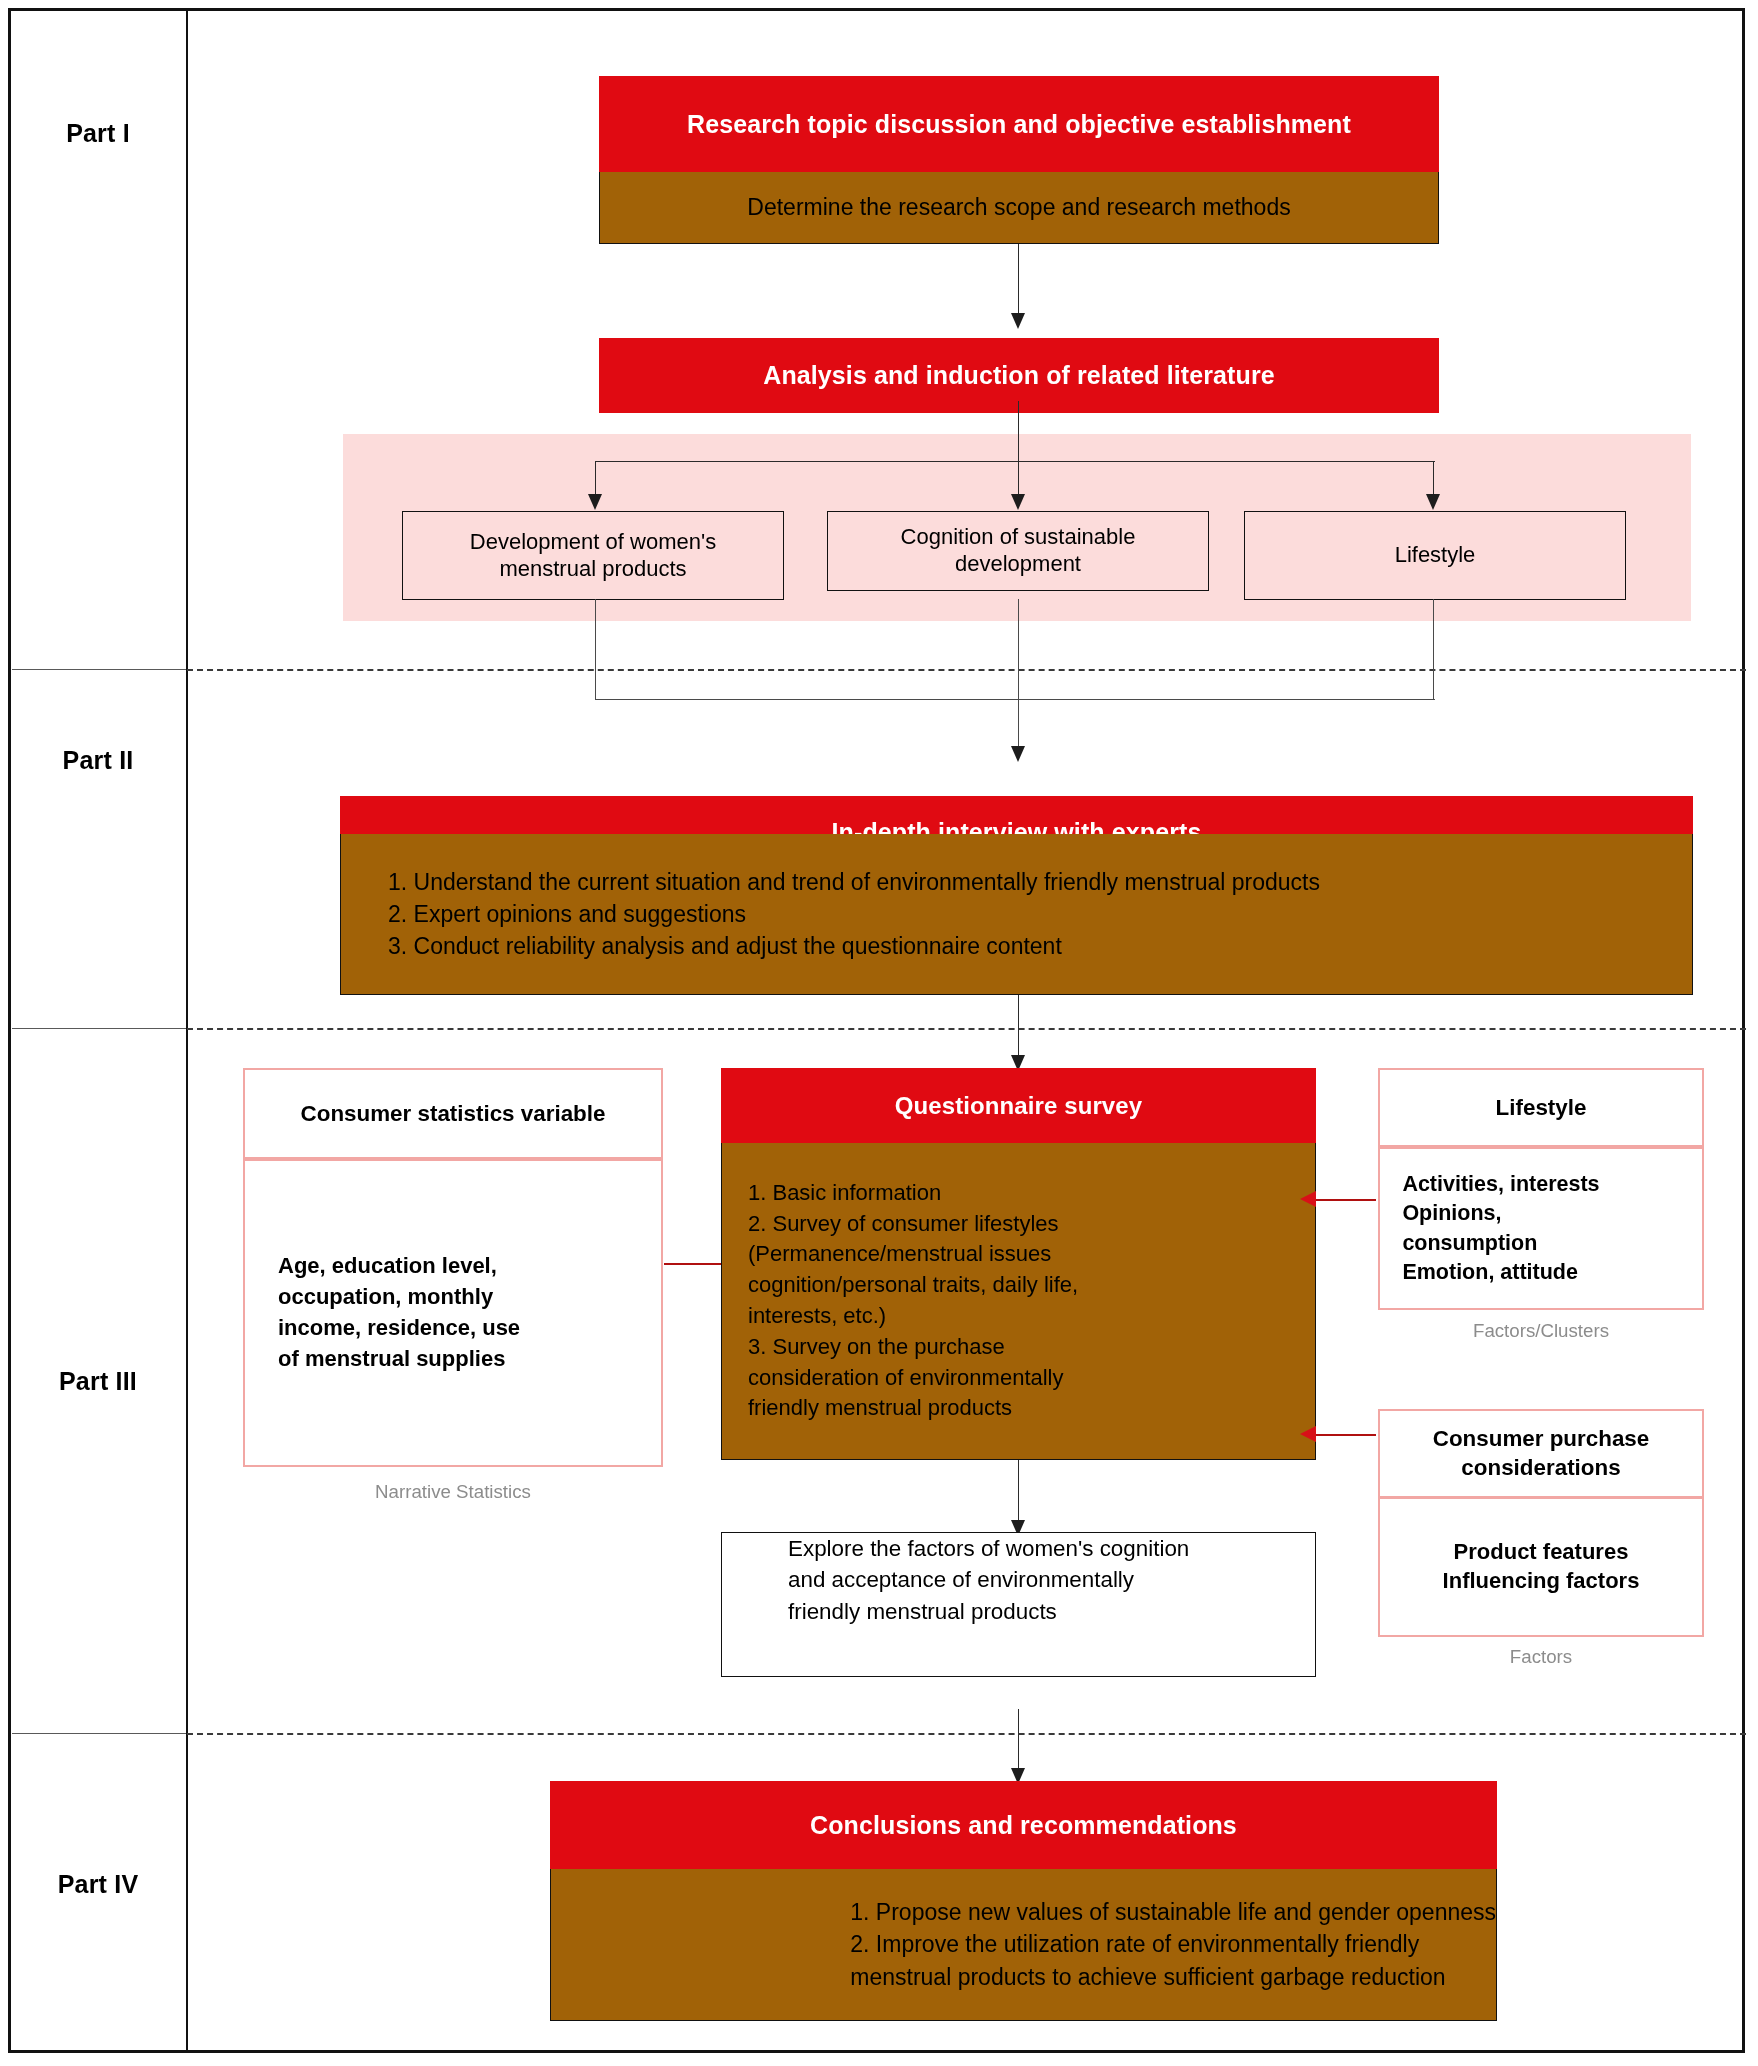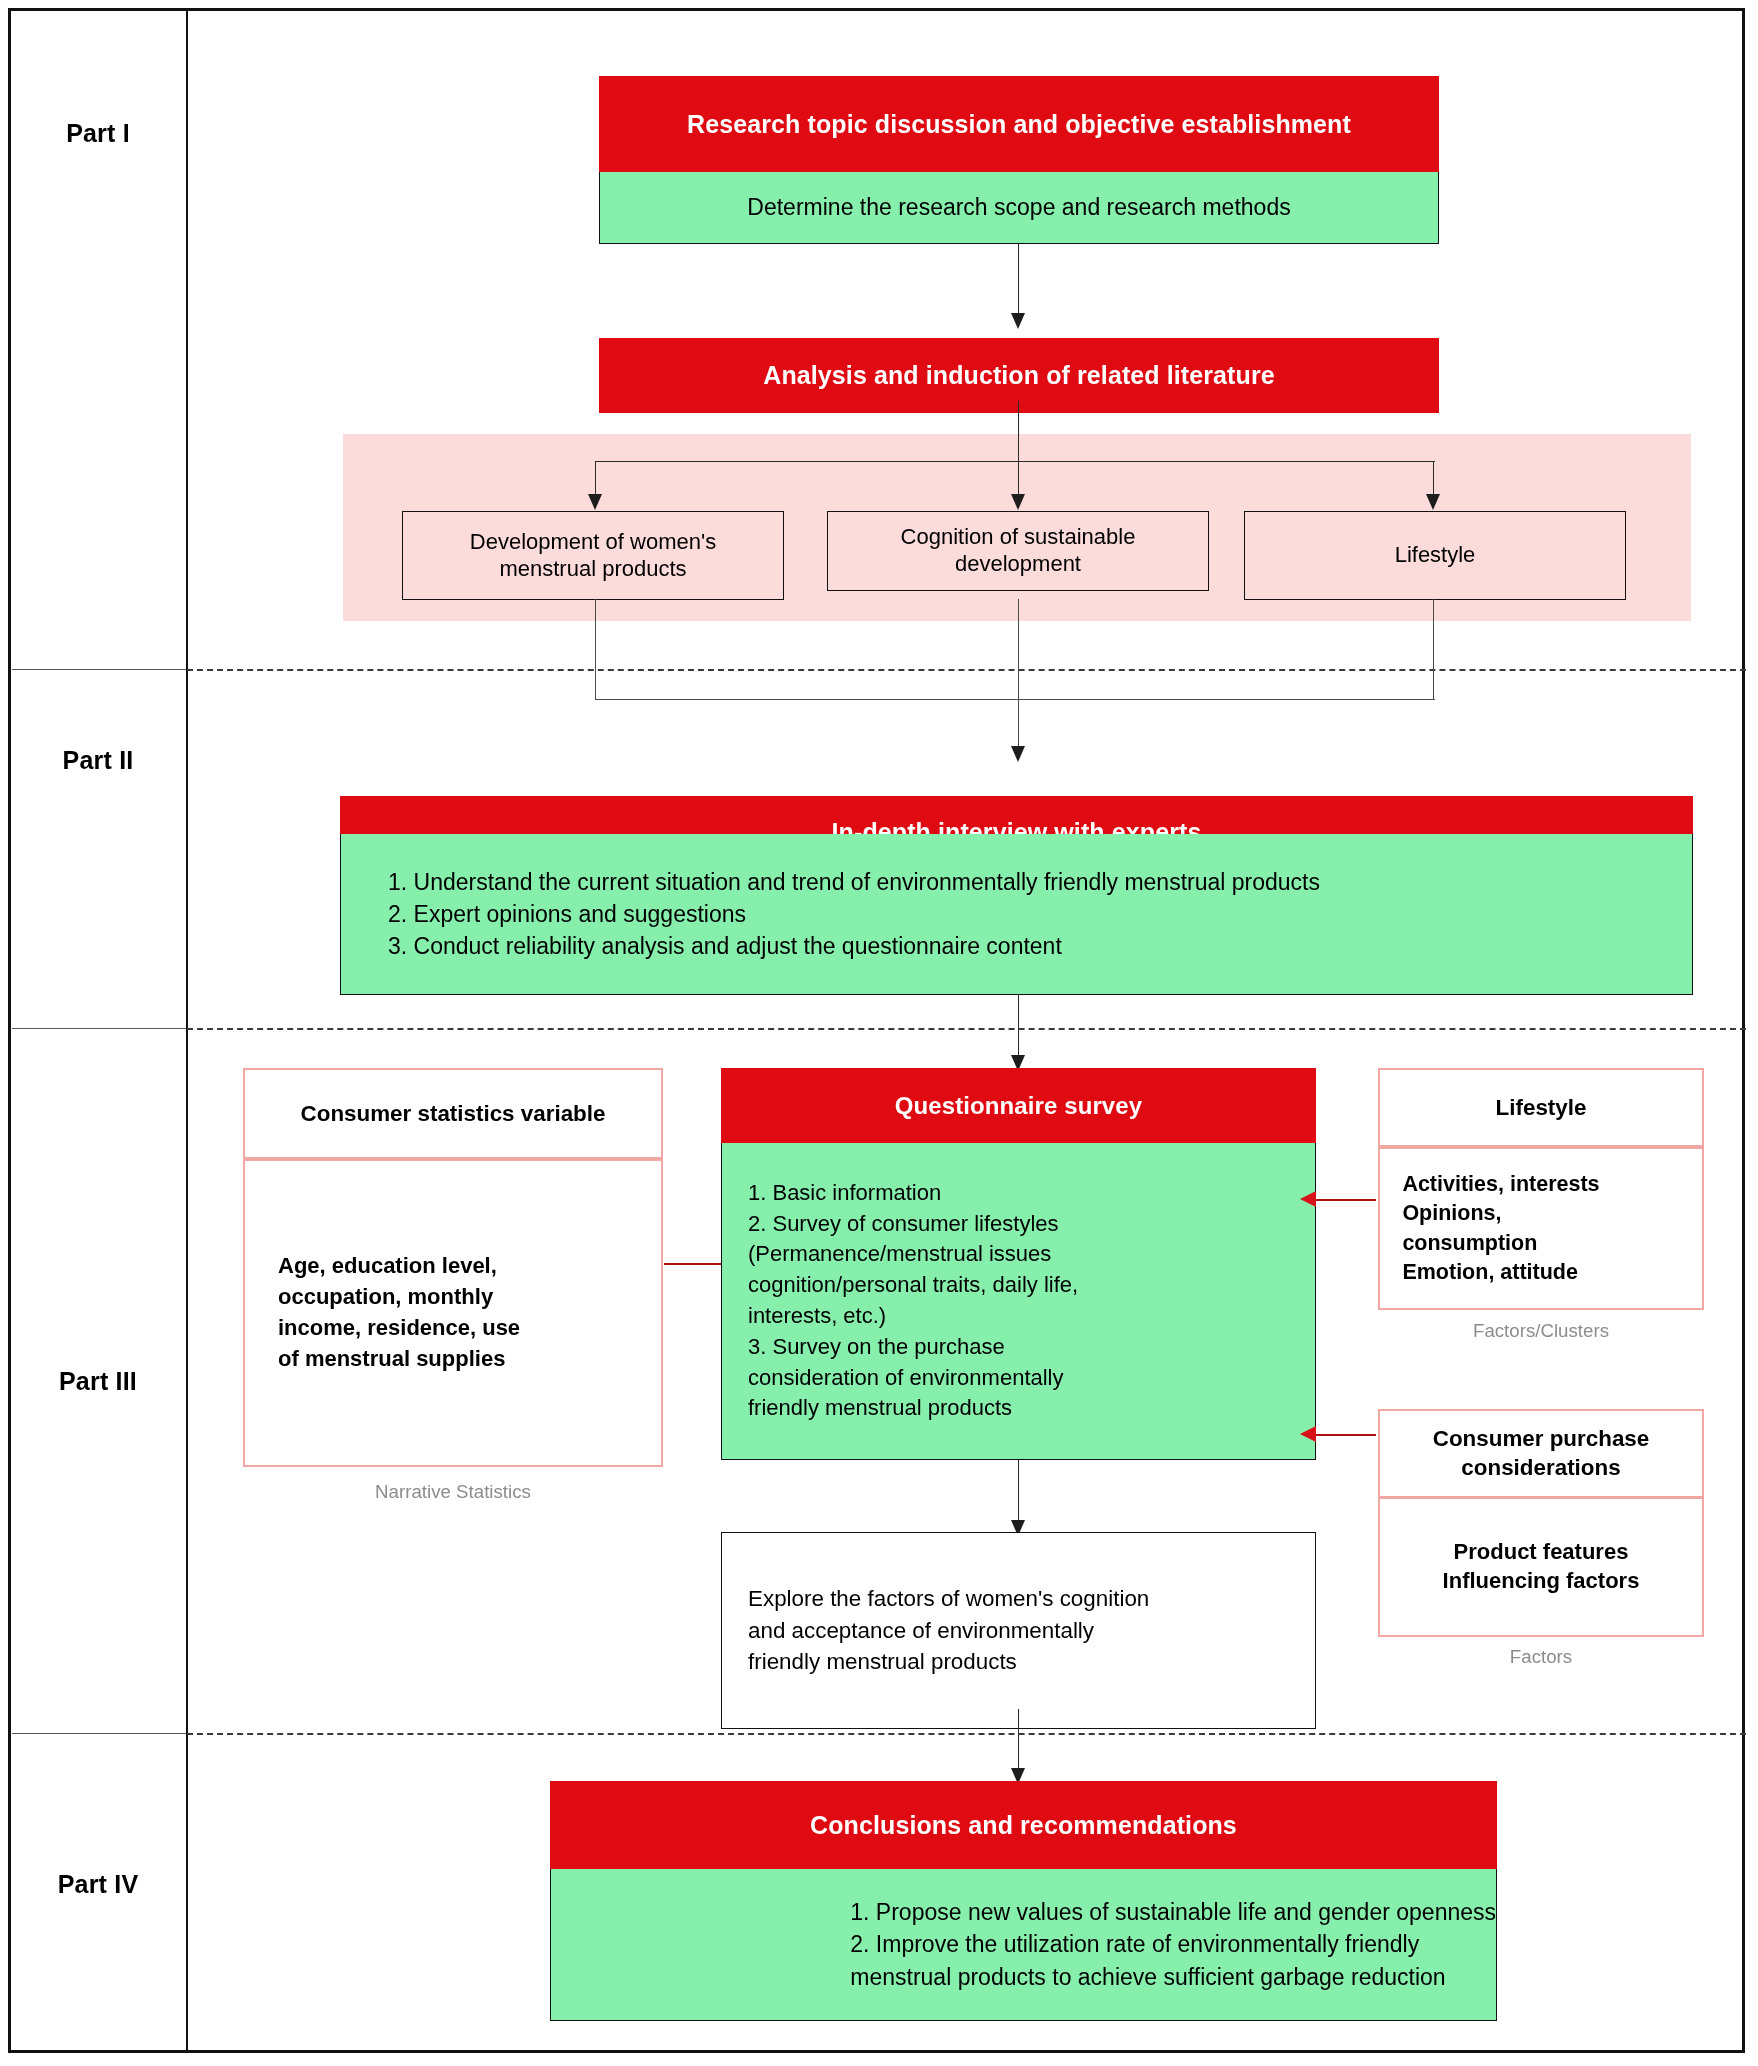--- a/index.html
+++ b/index.html
@@ -69,21 +69,21 @@
     display:flex;
     align-items:center;
     justify-content:center;
     font-weight:bold;
     letter-spacing:0.1px;
     border:1.4px solid #E00A12;
   }
   .whitebody{
     position:absolute;
     box-sizing:border-box;
-    background:#86efac;
+    background:#a16207;
     border:1.9px solid #111111;
     border-top:none;
     display:flex;
     align-items:center;
   }
   .centertxt{
     width:100%;
     text-align:center;
     color:#000;
   }
@@ -244,21 +244,21 @@
     cognition/personal traits, daily life,
     interests, etc.)
 3. Survey on the purchase
     consideration of environmentally
     friendly menstrual products</div>
   </div>
 
   <div class="vline" style="left:1018px; top:1460px; height:68px;"></div>
   <div class="arrow-down" style="left:1011px; top:1520px;"></div>
 
-  <div class="box" style="left:721px; top:1532px; width:595px; height:197px; display:flex; align-items:center;">
+  <div class="box" style="left:721px; top:1532px; width:595px; height:145px; display:flex; align-items:flex-start;padding-left:40px;">
     <div class="listtxt" style="font-size:22.4px; line-height:1.40; padding-left:26px;">Explore the factors of women's cognition
 and acceptance of environmentally
 friendly menstrual products</div>
   </div>
 
   <div class="sidebox" style="left:1378px; top:1068px; width:326px; height:79px; justify-content:center;">
     <div class="centertxt" style="font-size:22.4px; font-weight:bold;">Lifestyle</div>
   </div>
   <div class="sidebox" style="left:1378px; top:1147px; width:326px; height:163px; justify-content:flex-start;">
     <div class="listtxt" style="font-size:21.5px; line-height:1.36; padding-left:22.4px; font-weight:bold;">Activities, interests

